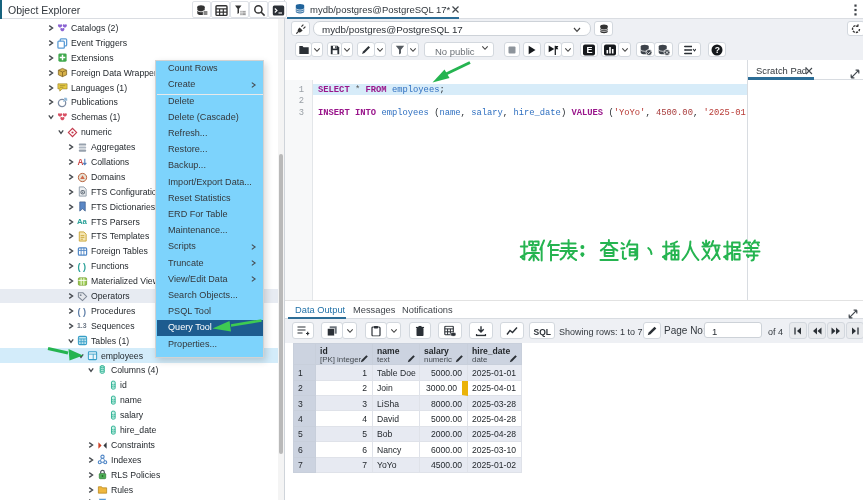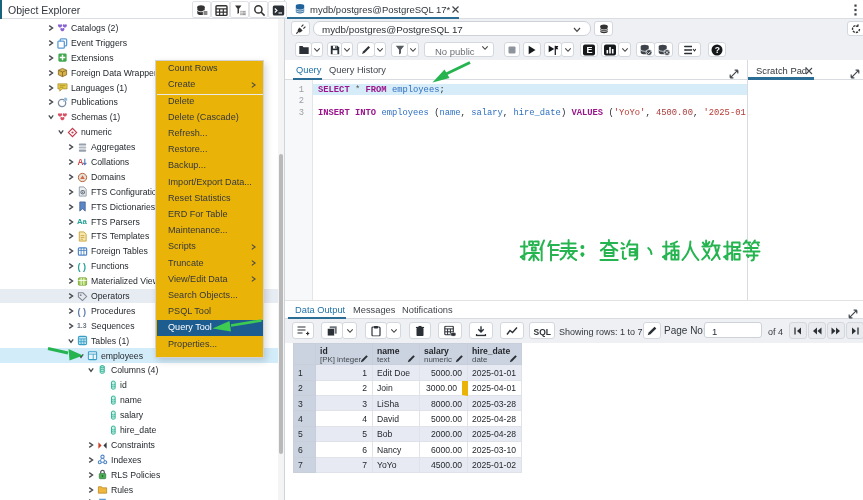--- a/index.html
+++ b/index.html
@@ -35,21 +35,21 @@
   .lnum{position:absolute;right:8px;font-size:8.8px;font-family:"Liberation Mono",monospace;color:#9aa0a6;}
   .codeline{position:absolute;left:33px;font-size:8.8px;font-family:"Liberation Mono",monospace;color:#24292e;white-space:pre;z-index:3;}
   .kw{color:#99158b;font-weight:bold;}
   .idn{color:#2e6fc0;}
   .str{color:#b83a35;}
   .num{color:#a83c3c;}
   #activeline{position:absolute;left:28px;top:83.5px;width:434px;height:11px;background:#d7ecf9;z-index:1;}
   #scratch{position:absolute;left:462px;top:80px;width:116px;height:220px;background:#fff;border-left:1px solid #d8dce1;box-sizing:border-box;}
   #datatabs{position:absolute;left:0;top:300px;width:578px;height:19px;background:#fff;border-top:1px solid #e2e2e2;border-bottom:1px solid #d8dce1;box-sizing:border-box;}
   #datatool{position:absolute;left:0;top:319px;width:578px;height:24px;background:#eef0f4;}
-  #cmenu{position:absolute;left:155px;top:60px;width:109px;height:298px;background:#eab308;
+  #cmenu{position:absolute;left:155px;top:60px;width:109px;height:298px;background:#7dd3fc;
          border:1px solid #d2d2d2;box-shadow:2px 3px 7px rgba(0,0,0,.16);box-sizing:border-box;z-index:50;}
   .mi{position:absolute;left:1px;width:106px;height:16.2px;font-size:9.1px;color:#34383c;}
   .mi .t{position:absolute;left:11px;top:2.8px;white-space:nowrap;}
   .mi svg{position:absolute;right:7px;top:5.2px;}
   .mihl{background:#1d5c8f;}
   .mihl .t{color:#fff;}
   #overlay{position:absolute;left:0;top:0;width:863px;height:500px;pointer-events:none;z-index:90;}
   .gcell{position:absolute;box-sizing:border-box;border-right:1px solid #c8cfdb;border-bottom:1px solid #c8cfdb;}
   .ghead{background:#ccd3e0;}
   .grown{background:#ccd3e0;color:#24292e;}
@@ -677,28 +677,20 @@
           <path d="M9 4 L10.5 5.8 L12 4" stroke="#2b3036" stroke-width="1.1" fill="none"></path>
         </svg>
       </div>
       <div class="btn" style="left:423px;top:4px;width:18px;height:15px">
         <svg width="12" height="12" viewBox="0 0 12 12">
           <circle cx="6" cy="6" r="5.5" fill="#16191c"></circle>
           <text x="3.8" y="9" font-size="8.5" font-weight="bold" fill="#fff" font-family="Liberation Sans">?</text>
         </svg>
       </div>
     </div>
-<div id="qtabs">
- <span style="position:absolute;left:11px;top:4.5px;font-size:9.3px;color:#2272a8">Query</span>
- <span style="position:absolute;left:44px;top:4.5px;font-size:9.3px;color:#41464c">Query History</span>
- <div style="position:absolute;left:8px;top:17.5px;width:29px;height:2.5px;background:#2c6d96"></div>
- <div style="position:absolute;right:8px;top:5px"><svg width="10" height="10" viewBox="0 0 10 10">
-          <path d="M1.2 8.8 L8.8 1.2 M1.2 8.8 V5.6 M1.2 8.8 H4.4 M8.8 1.2 H5.6 M8.8 1.2 V4.4" stroke="#42484e" stroke-width="1.2" fill="none"></path>
-        </svg></div>
-</div>
 <div id="sptabs">
  <span style="position:absolute;left:8px;top:4.5px;font-size:9.4px;color:#33383d">Scratch Pad</span>
  <svg style="position:absolute;left:57px;top:6.5px" width="8" height="8" viewBox="0 0 8 8">
         <path d="M1 1 L7 7 M7 1 L1 7" stroke="#42484e" stroke-width="1.1"></path>
       </svg>
  <div style="position:absolute;left:0px;top:17px;width:66px;height:2.5px;background:#2c6d96"></div>
  <div style="position:absolute;right:3px;top:5px"><svg width="10" height="10" viewBox="0 0 10 10">
           <path d="M1.2 8.8 L8.8 1.2 M1.2 8.8 V5.6 M1.2 8.8 H4.4 M8.8 1.2 H5.6 M8.8 1.2 V4.4" stroke="#42484e" stroke-width="1.2" fill="none"></path>
         </svg></div>
 </div>
@@ -844,21 +836,21 @@
             <path d="M0.8 8.2 L1.6 6 L6.4 1.2 L7.8 2.6 L3 7.4 Z" fill="#2b3036"></path>
           </svg></span>
       </div>
       <div class="gcell grown" style="left:8px;top:365.2px;width:23px;height:15.4px;border-left:1px solid #c8cfdb">
         <span style="position:absolute;left:4px;top:2.6px;font-size:8.6px">1</span>
       </div>
       <div class="gcell" style="left:31px;top:365.2px;width:57px;height:15.4px;background:#e7eaf2;border-right:1px solid #dfe2e9;border-bottom:1px solid #dfe2e9">
         <span style="position:absolute;right:5px;top:2.6px;font-size:8.6px;color:#24292e">1</span>
       </div>
       <div class="gcell" style="left:88px;top:365.2px;width:47px;height:15.4px;background:#e7eaf2;border-right:1px solid #dfe2e9;border-bottom:1px solid #dfe2e9">
-        <span style="position:absolute;left:4px;top:2.6px;font-size:8.6px;color:#24292e">Edit Doe</span>
+        <span style="position:absolute;left:4px;top:2.6px;font-size:8.6px;color:#24292e">Table Doe</span>
       </div>
       <div class="gcell" style="left:135px;top:365.2px;width:48px;height:15.4px;background:#e7eaf2;border-right:1px solid #dfe2e9;border-bottom:1px solid #dfe2e9">
         <span style="position:absolute;right:5px;top:2.6px;font-size:8.6px;color:#24292e">5000.00</span>
       </div>
       <div class="gcell" style="left:183px;top:365.2px;width:54px;height:15.4px;background:#e7eaf2;border-right:1px solid #dfe2e9;border-bottom:1px solid #dfe2e9">
         <span style="position:absolute;left:4px;top:2.6px;font-size:8.6px;color:#24292e">2025-01-01</span>
       </div>
       <div class="gcell grown" style="left:8px;top:380.6px;width:23px;height:15.4px;border-left:1px solid #c8cfdb">
         <span style="position:absolute;left:4px;top:2.6px;font-size:8.6px">2</span>
       </div>

